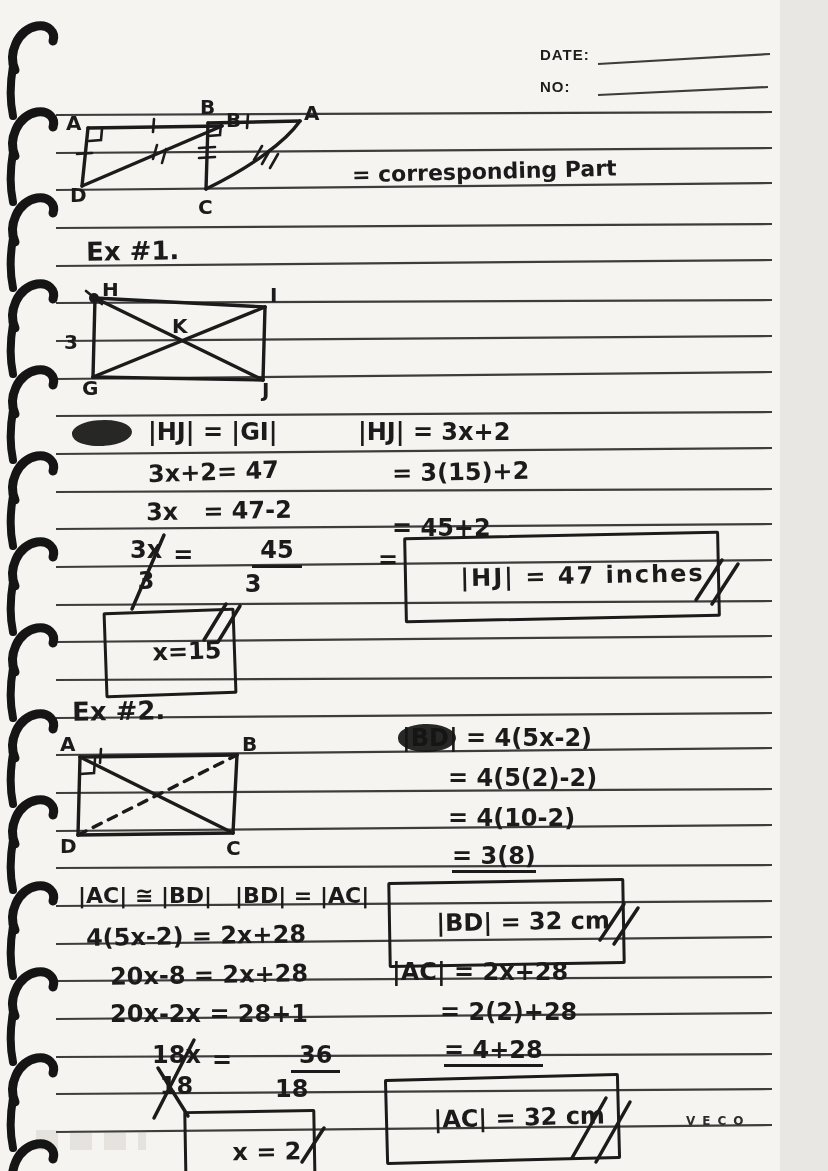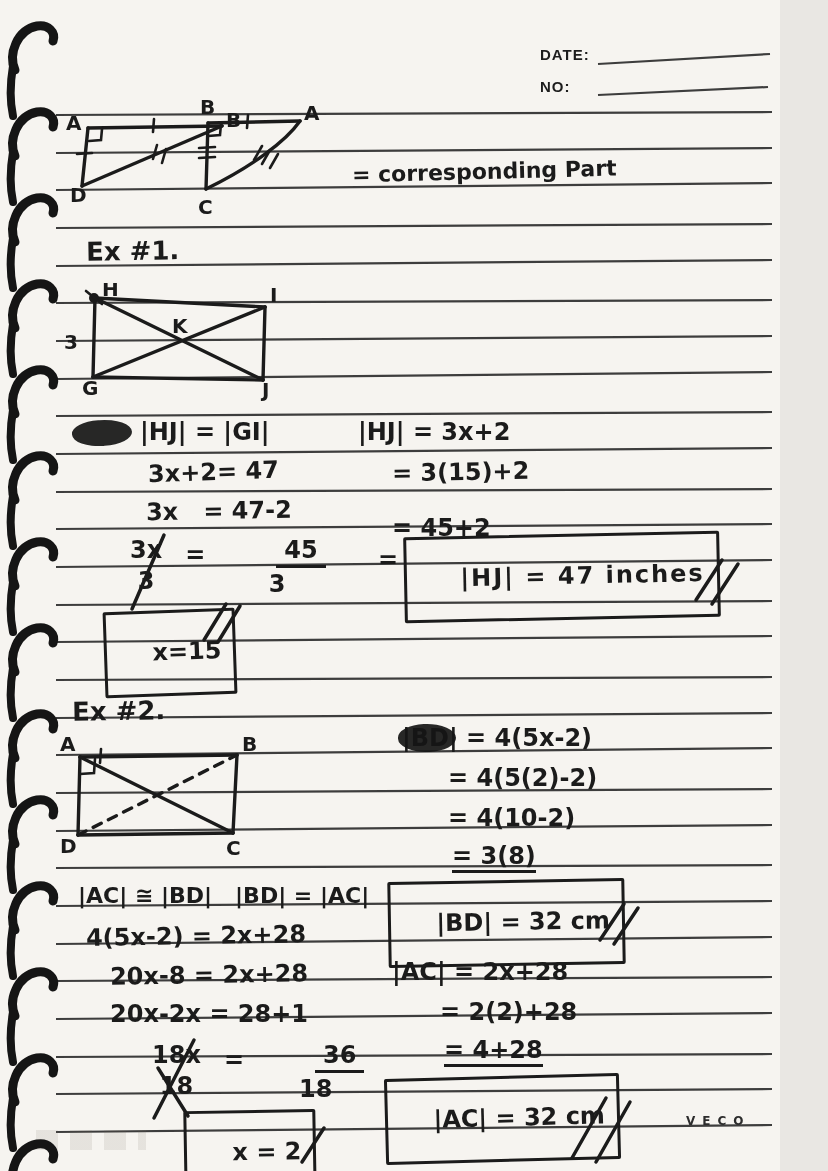--- a/index.html
+++ b/index.html
@@ -9,21 +9,21 @@
   svg.layer{position:absolute;left:0;top:0;}
   .rule{stroke:var(--rule);stroke-width:2.2;opacity:.92;}
   .coil{fill:none;stroke:#151515;stroke-linecap:round;}
   .print{position:absolute;font-family:"Liberation Sans",sans-serif;font-weight:700;
          font-size:15px;color:#1d1d1d;letter-spacing:1px;white-space:pre;}
   .hw{position:absolute;color:var(--ink);font-weight:700;white-space:pre;
       font-size:24px;line-height:1.05;}
   .hw.small{font-size:22px;}
   .box{border:3px solid var(--ink);padding:2px 12px;border-radius:2px;}
   .blob{position:absolute;background:#151515;border-radius:46% 54% 48% 52%;opacity:.92;}
-  .fracrow{position:absolute;display:flex;gap:23px;align-items:flex-start;color:var(--ink);
+  .fracrow{position:absolute;display:flex;gap:11px;align-items:flex-start;color:var(--ink);
            font-weight:700;font-size:24px;}
   .frac{display:inline-flex;flex-direction:column;align-items:center;line-height:1.15;}
   .frac.bar .top{border-bottom:3.5px solid var(--ink);padding:0 8px;margin-left:48px;}
   .frac .bot{margin-top:3px;}
   .feq{margin-top:4px;}
   .chk{position:absolute;}
   .chk path{stroke:var(--ink);stroke-width:3.5;fill:none;stroke-linecap:round;}
   .cancel{position:absolute;pointer-events:none;}
   .cancel path{stroke:var(--ink);stroke-width:3.5;fill:none;stroke-linecap:round;}
   .dstroke{fill:none;stroke:var(--ink);stroke-width:3.4;stroke-linecap:round;stroke-linejoin:round;}
@@ -125,21 +125,21 @@
     <path class="dthin" d="M26,8 L42,21"></path>
     <text class="dlabel" x="42" y="13">H</text>
     <text class="dlabel" x="210" y="19">I</text>
     <text class="dlabel" x="22" y="112">G</text>
     <text class="dlabel" x="202" y="114">J</text>
     <text class="dlabel" x="112" y="50">K</text>
     <text class="dlabel" x="4" y="66">3</text>
   </svg>
 
   <div class="blob" style="left:72px;top:420px;width:60px;height:26px;transform:rotate(-4deg)"></div>
-  <div class="hw" style="left:140px;top:420px">|HJ| = |GI|</div>
+  <div class="hw" style="left:148px;top:420px">|HJ| = |GI|</div>
   <div class="hw" style="left:148px;top:460px;transform:rotate(-2deg)">3x+2= 47</div>
   <div class="hw" style="left:146px;top:499px;transform:rotate(-1deg)">3x   = 47-2</div>
 
   <div class="fracrow" style="left:130px;top:537px">
     <span class="frac">
       <span class="top">3x</span>
       <span class="bot">3</span>
     </span>
     <span class="feq">=</span>
     <span class="frac bar">

